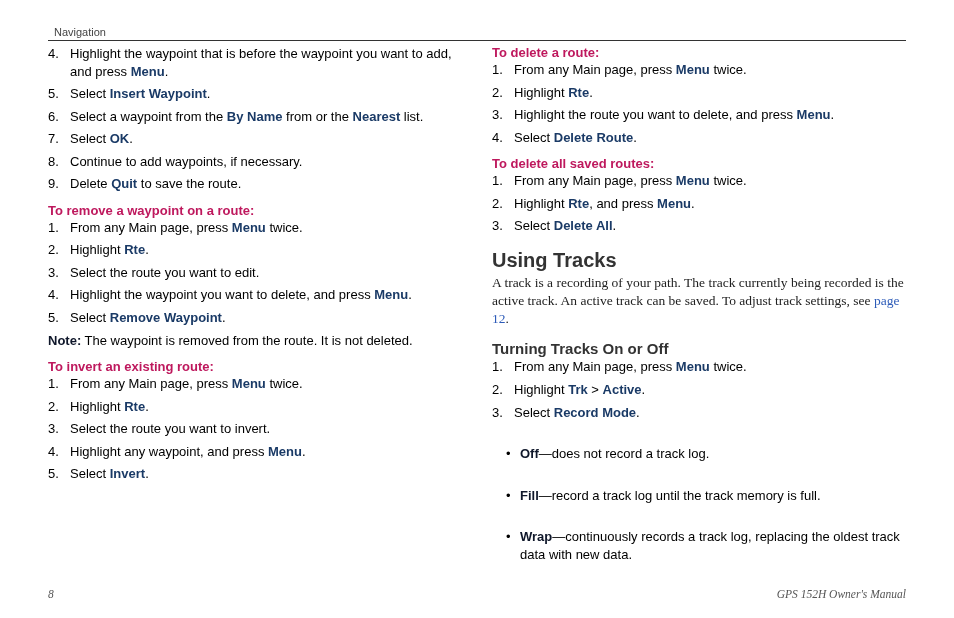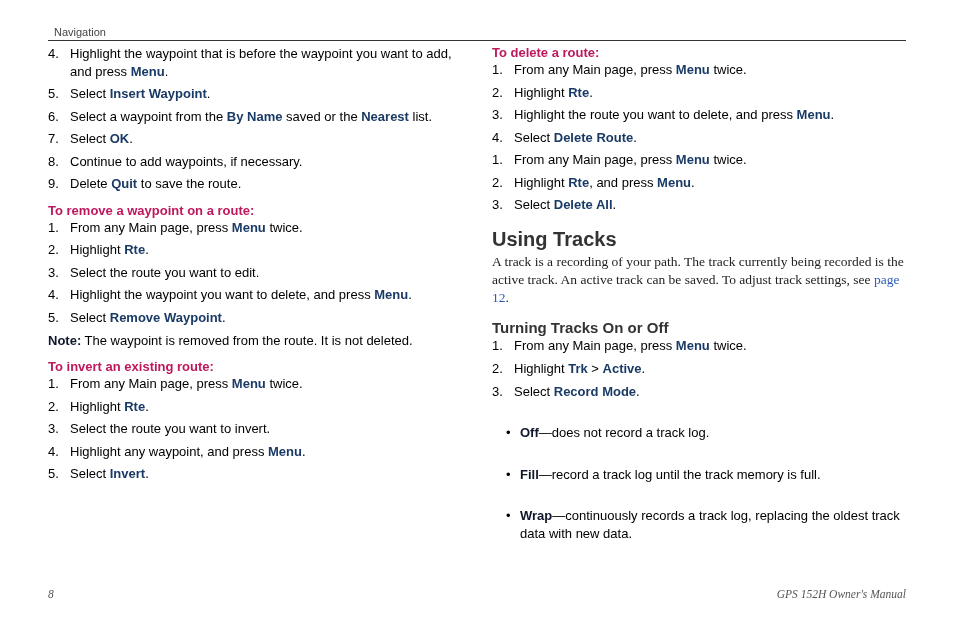--- a/index.html
+++ b/index.html
@@ -129,21 +129,21 @@
 
 <div class="header">Navigation</div>
 <div class="rule"></div>
 
 <div class="cols">
   <div class="col">
 
     <ol class="start4">
       <li><span>Highlight the waypoint that is before the waypoint you want to add, and press </span><span class="kw">Menu</span><span>.</span></li>
       <li><span>Select </span><span class="kw">Insert Waypoint</span><span>.</span></li>
-      <li><span>Select a waypoint from the </span><span class="kw">By Name</span><span> saved or the </span><span class="kw">Nearest</span><span> list.</span></li>
+      <li><span>Select a waypoint from the </span><span class="kw">By Name</span><span> from or the </span><span class="kw">Nearest</span><span> list.</span></li>
       <li><span>Select </span><span class="kw">OK</span><span>.</span></li>
       <li><span>Continue to add waypoints, if necessary.</span></li>
       <li><span>Delete </span><span class="kw">Quit</span><span> to save the route.</span></li>
     </ol>
 
     <div class="procedure-title">To remove a waypoint on a route:</div>
     <ol>
       <li><span>From any Main page, press </span><span class="kw">Menu</span><span> twice.</span></li>
       <li><span>Highlight </span><span class="kw">Rte</span><span>.</span></li>
       <li><span>Select the route you want to edit.</span></li>
@@ -164,20 +164,21 @@
 
   <div class="col">
     <div class="procedure-title" style="margin-top:0">To delete a route:</div>
     <ol>
       <li><span>From any Main page, press </span><span class="kw">Menu</span><span> twice.</span></li>
       <li><span>Highlight </span><span class="kw">Rte</span><span>.</span></li>
       <li><span>Highlight the route you want to delete, and press </span><span class="kw">Menu</span><span>.</span></li>
       <li><span>Select </span><span class="kw">Delete Route</span><span>.</span></li>
     </ol>
 
+    <div class="procedure-title">To delete all saved routes:</div>
     <ol>
       <li><span>From any Main page, press </span><span class="kw">Menu</span><span> twice.</span></li>
       <li><span>Highlight </span><span class="kw">Rte</span><span>, and press </span><span class="kw">Menu</span><span>.</span></li>
       <li><span>Select </span><span class="kw">Delete All</span><span>.</span></li>
     </ol>
 
     <div class="section-title">Using Tracks</div>
     <div class="section-sub">
       <span>A track is a recording of your path. The track currently being recorded is the active track. An active track can be saved. To adjust track settings, see </span><span class="pagelink">page 12</span><span>.</span>
     </div>

